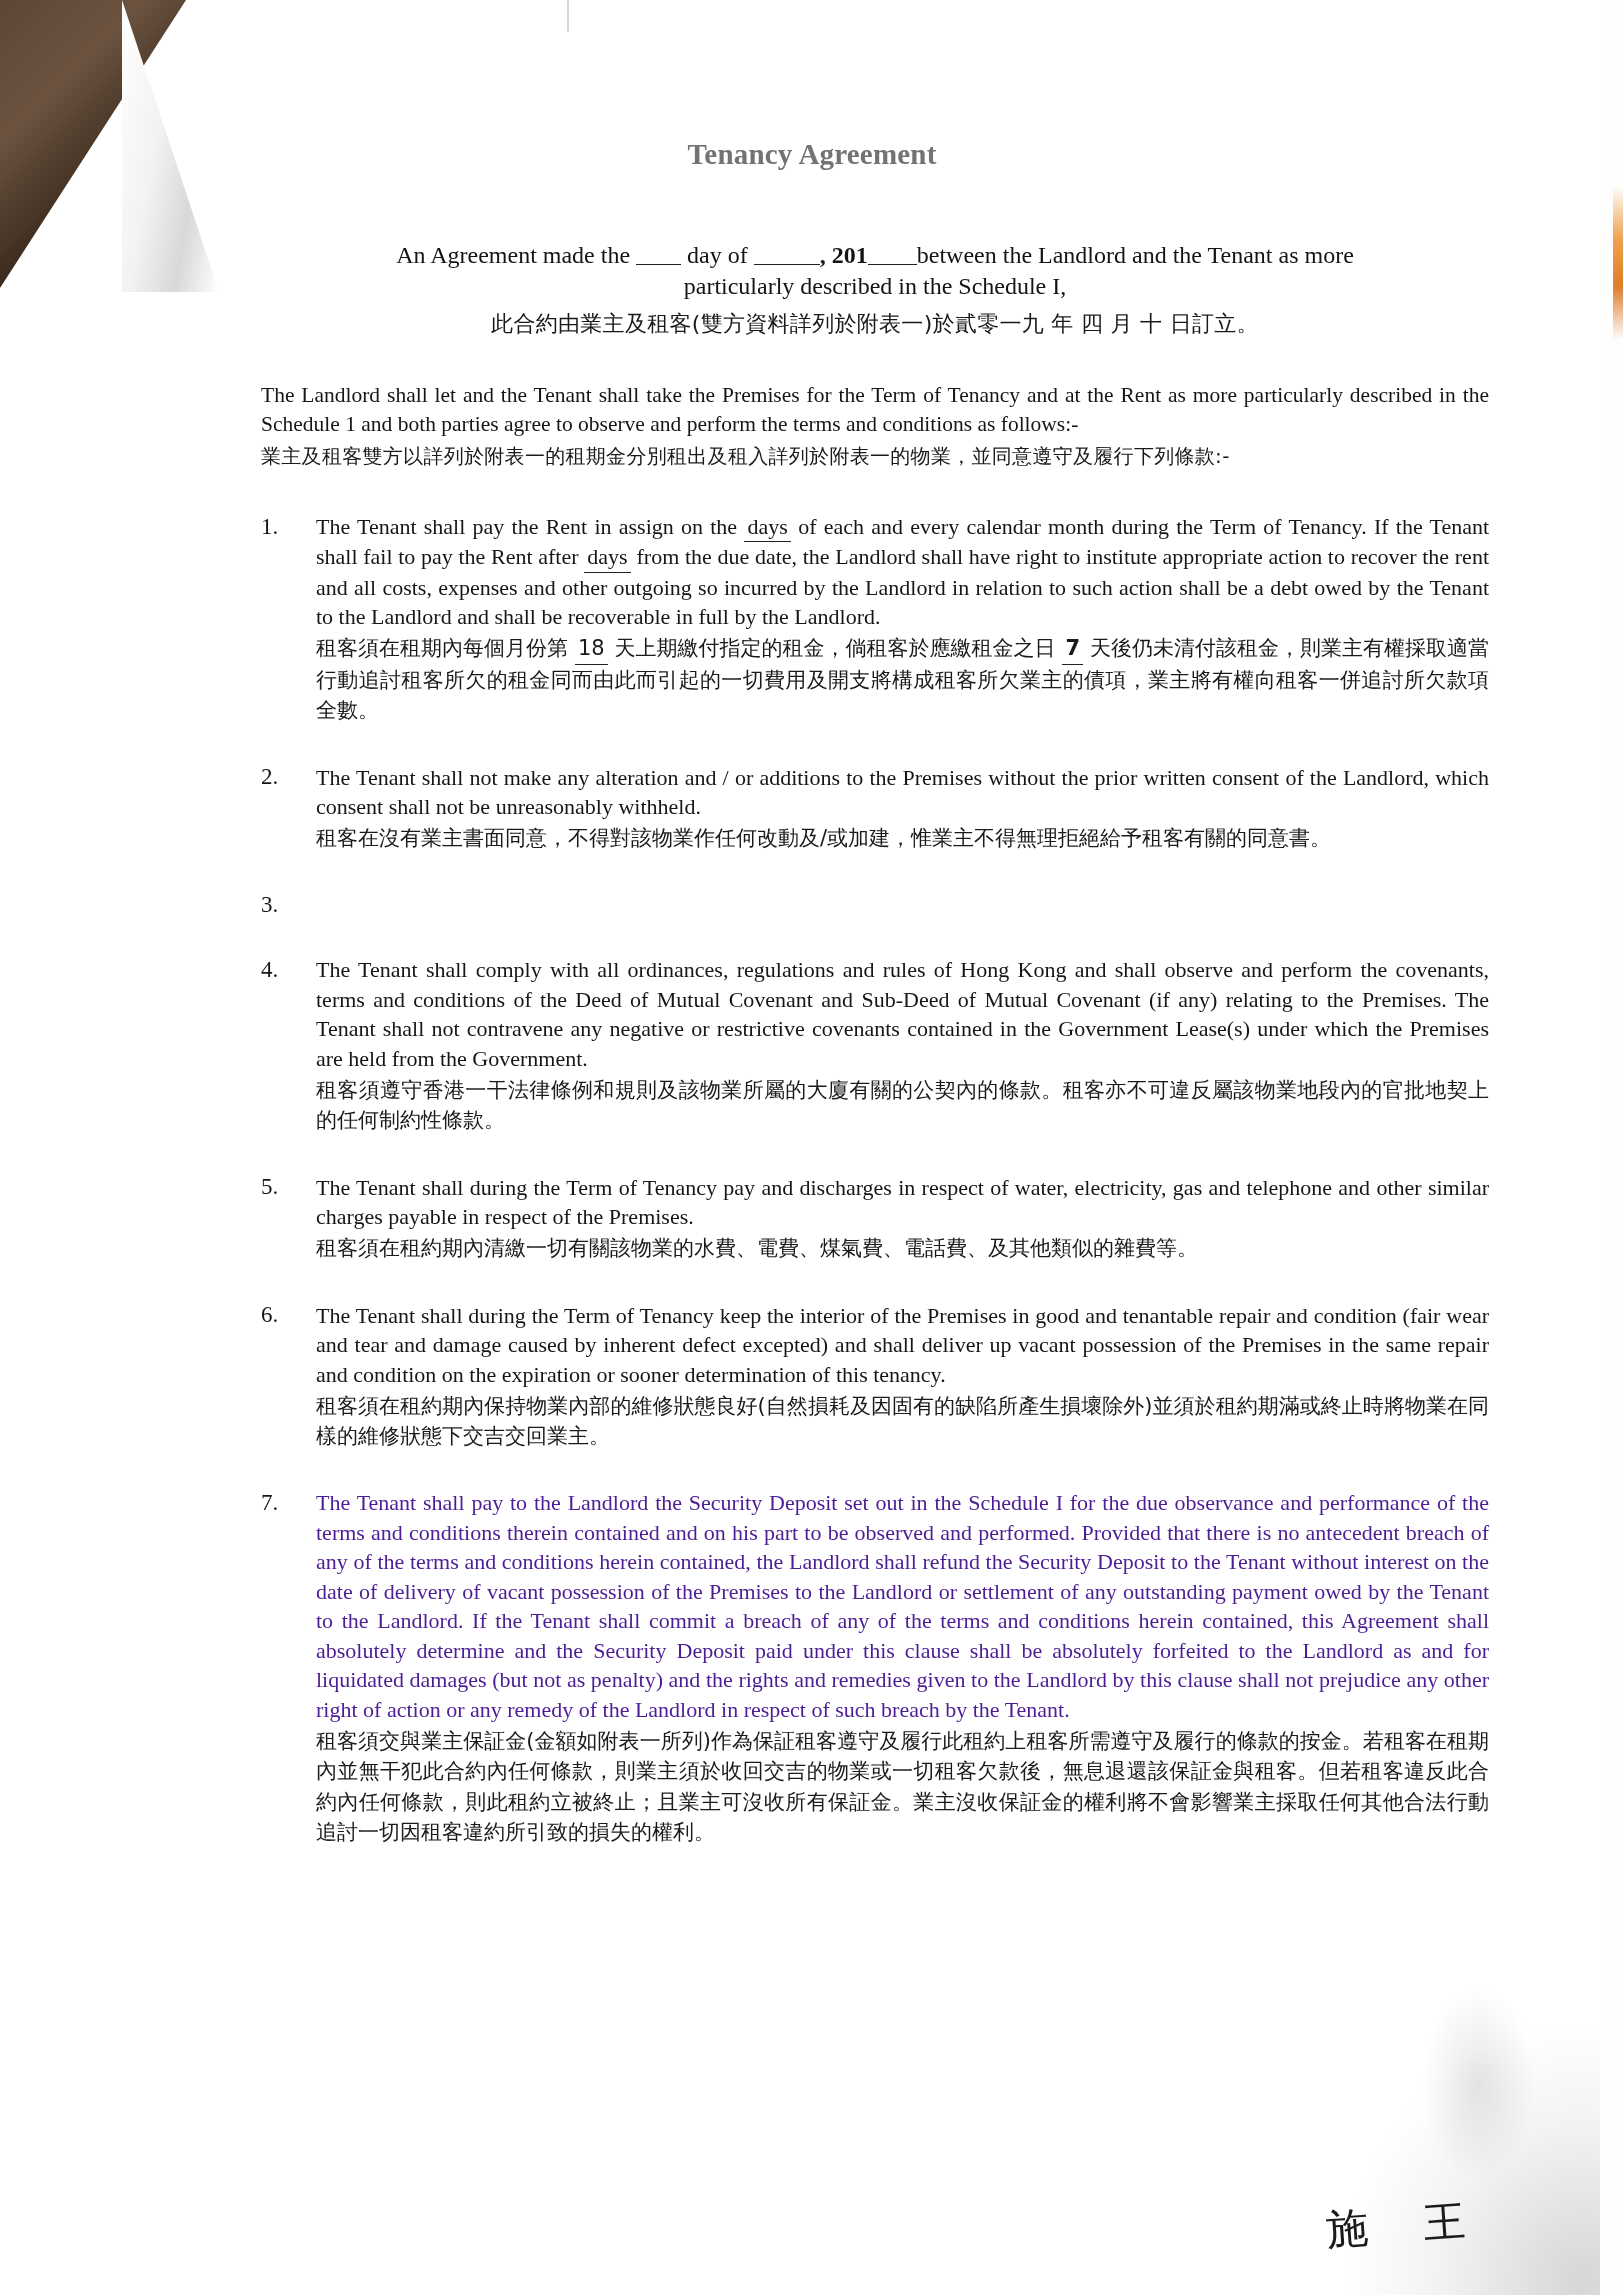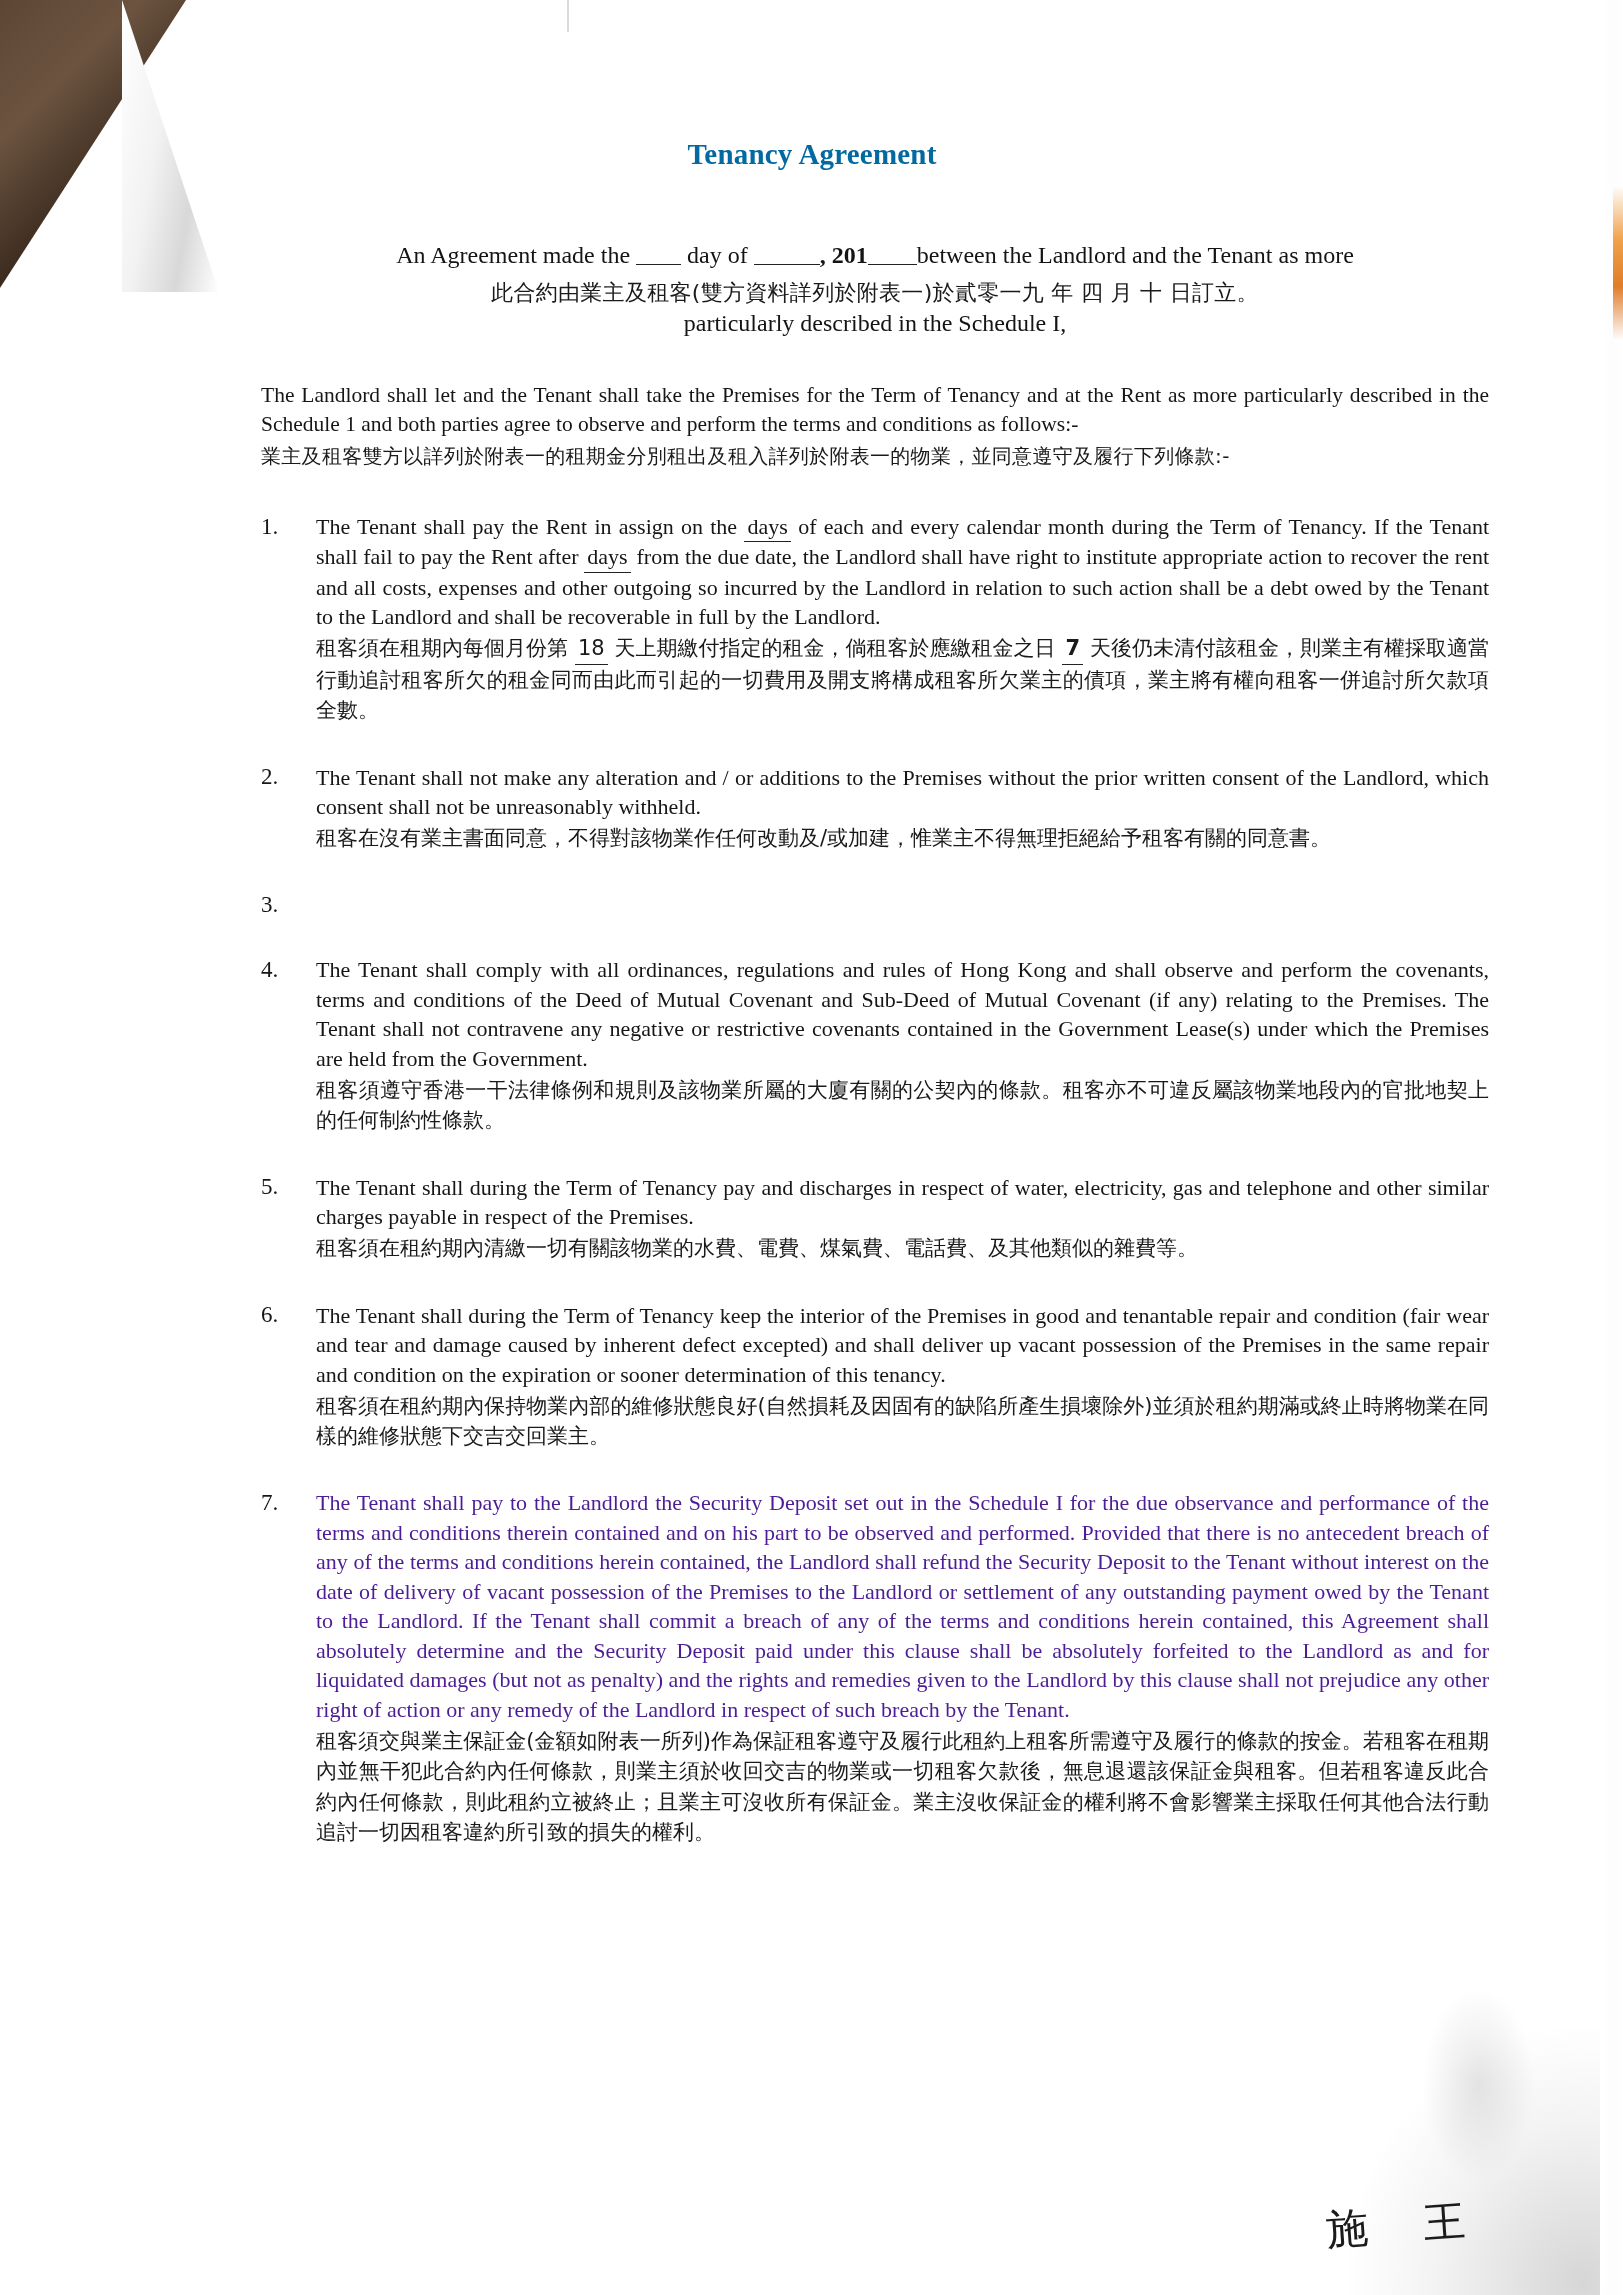--- a/index.html
+++ b/index.html
@@ -83,21 +83,21 @@
   }
 
   .title-block {
     text-align: center;
     margin-top: 138px;
   }
   .title-en {
     font-weight: bold;
     font-size: 29px;
     letter-spacing: 0.2px;
-    color: #0369a1;
+    color: #737373;
   }
   .title-zh {
     font-weight: bold;
     font-size: 29px;
     margin-top: 8px;
     color: #111;
     font-family: "DejaVu Sans", sans-serif;
   }
 
   .body-wrap {
@@ -208,22 +208,22 @@
 
   <div class="body-wrap">
 
     <div class="intro">
       <span class="ln">
         <span>An Agreement made the</span>
         <span class="blank-sm"></span>
         <span>day of</span>
         <span class="blank-md"></span><span class="bold-year">, 201</span><span class="blank-after"></span><span>between the Landlord and the Tenant as more</span>
       </span>
+      <span class="ln">particularly described in the Schedule I,</span>
       <span class="ln zh" style="margin-top:6.5px;">此合約由業主及租客(雙方資料詳列於附表一)於貳零一九 年 四 月 十 日訂立。</span>
-      <span class="ln">particularly described in the Schedule I,</span>
     </div>
 
     <div class="para-block">
       <div>The Landlord shall let and the Tenant shall take the Premises for the Term of Tenancy and at the Rent as more particularly described in the Schedule 1 and both parties agree to observe and perform the terms and conditions as follows:-</div>
       <div class="zh small" style="margin-top:3.2px;">業主及租客雙方以詳列於附表一的租期金分別租出及租入詳列於附表一的物業，並同意遵守及履行下列條款:-</div>
     </div>
 
     <div class="clauses">
 
       <div class="clause">

